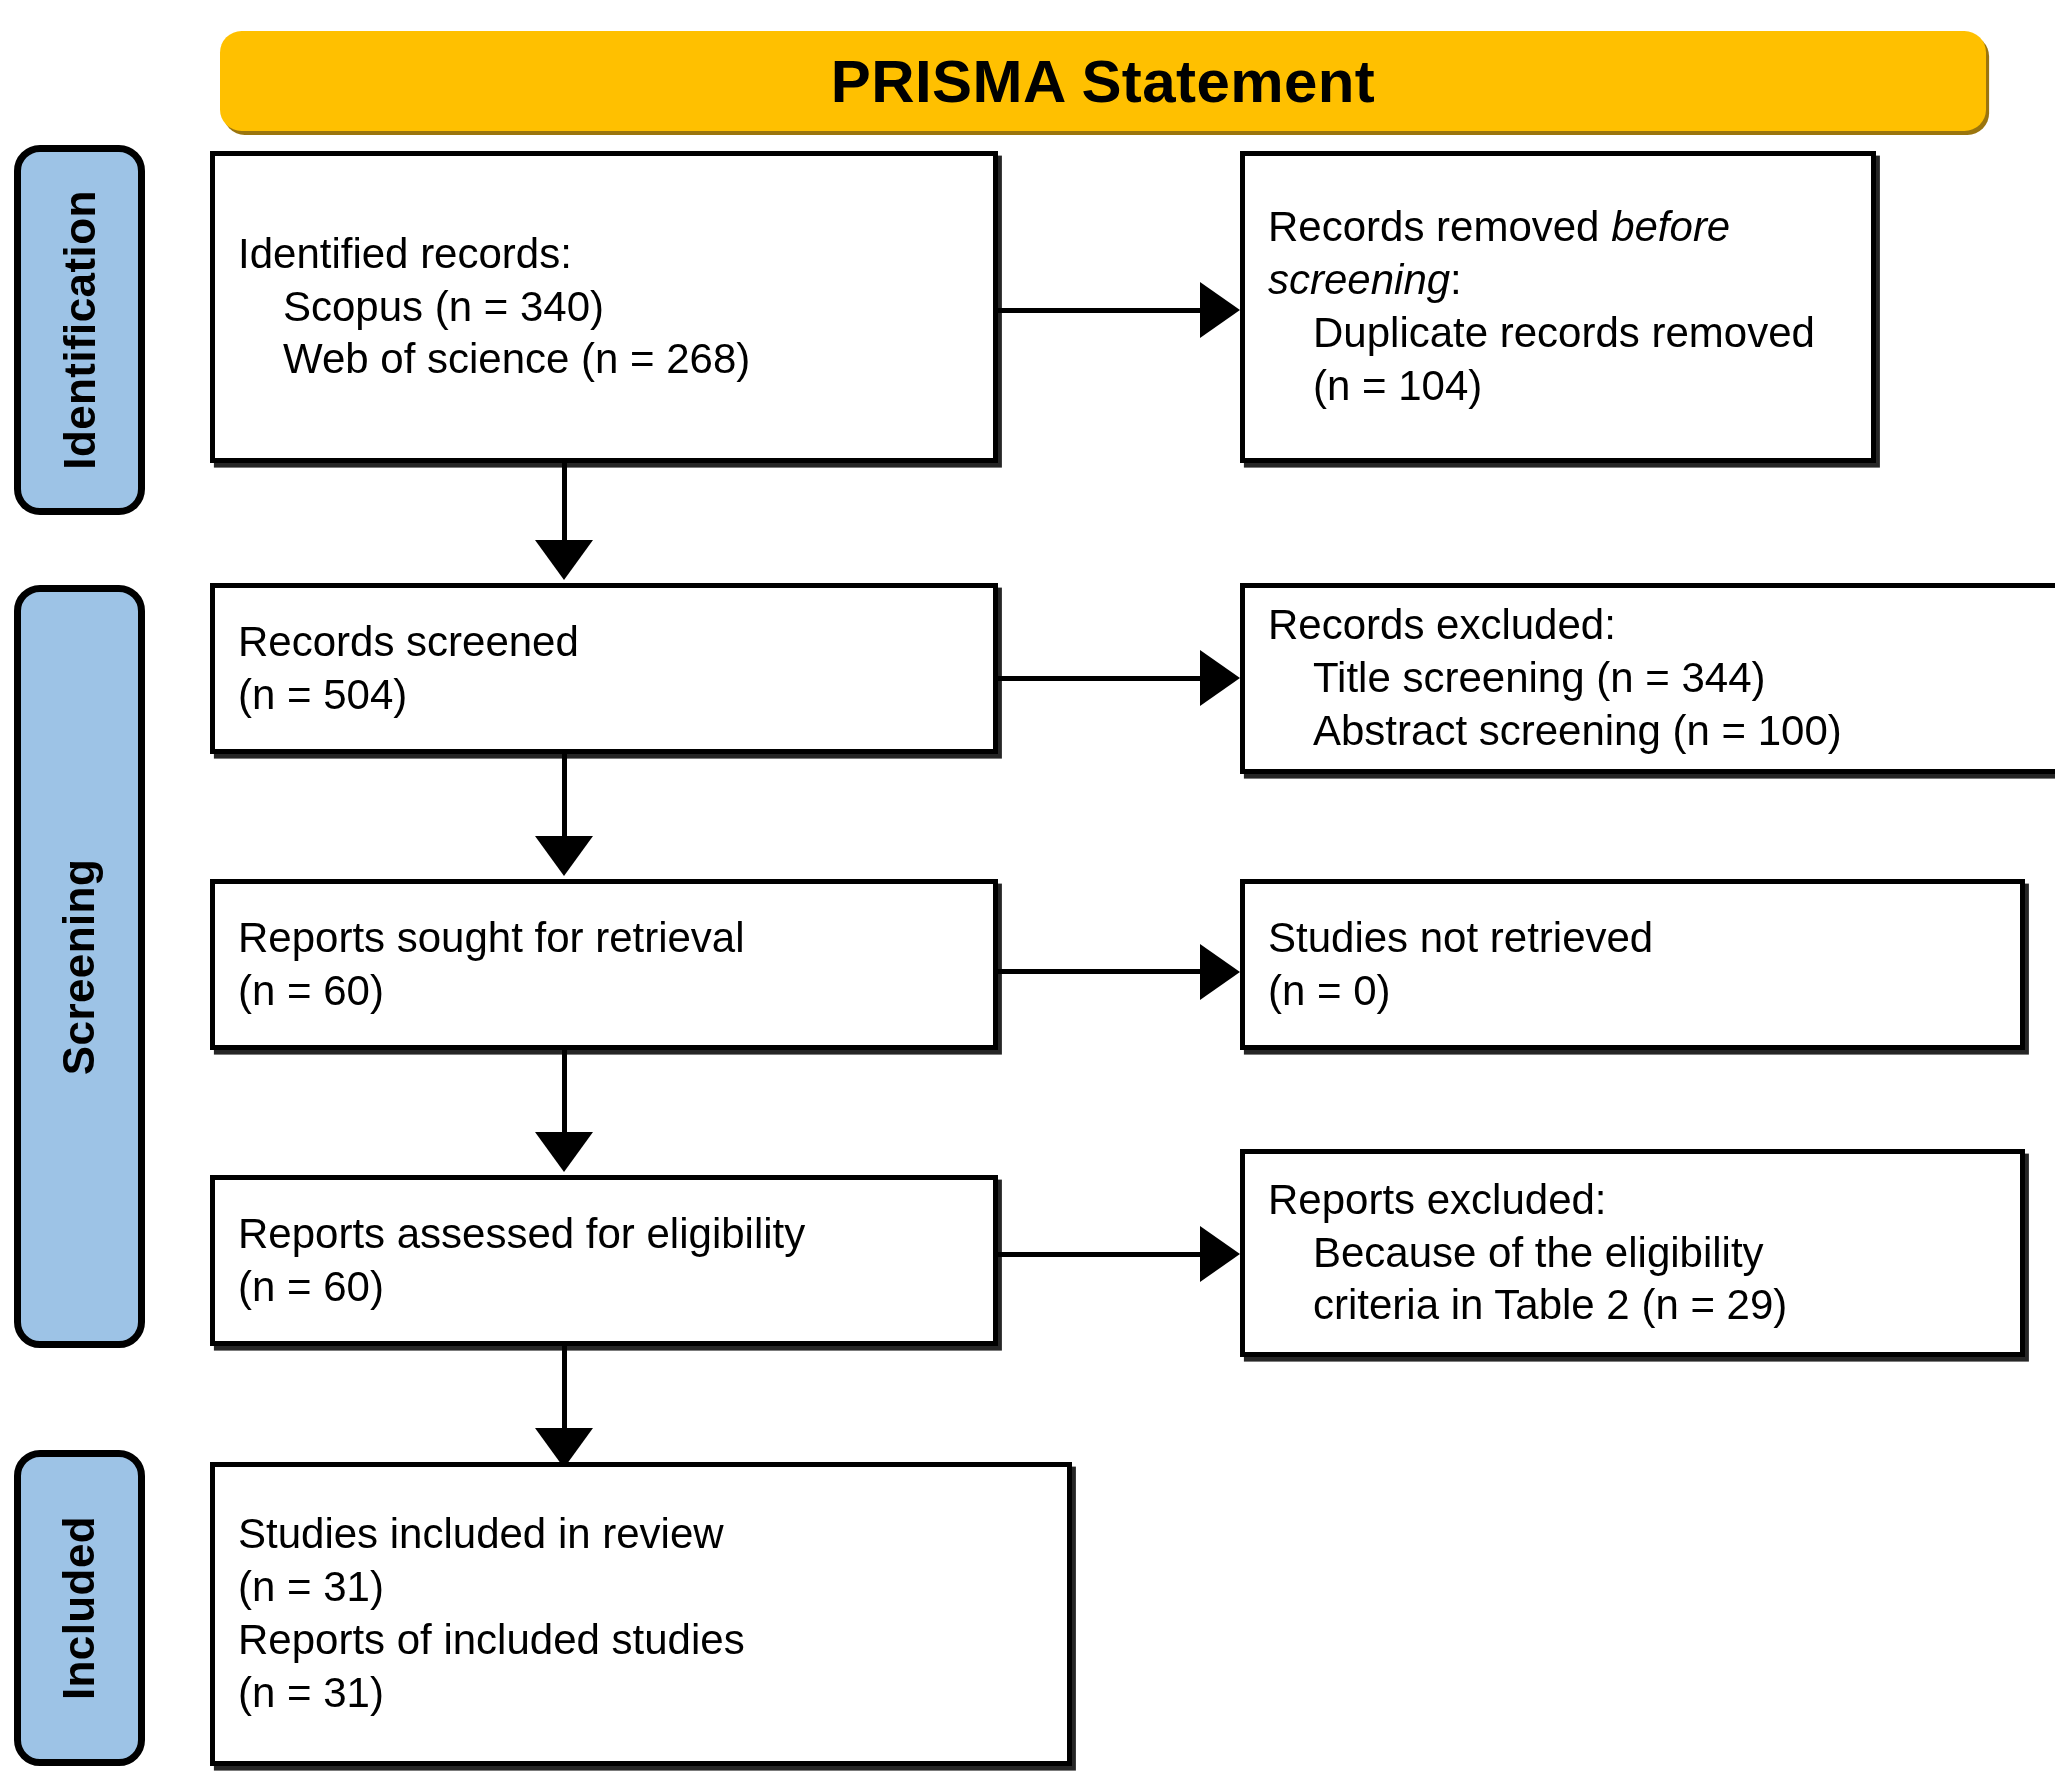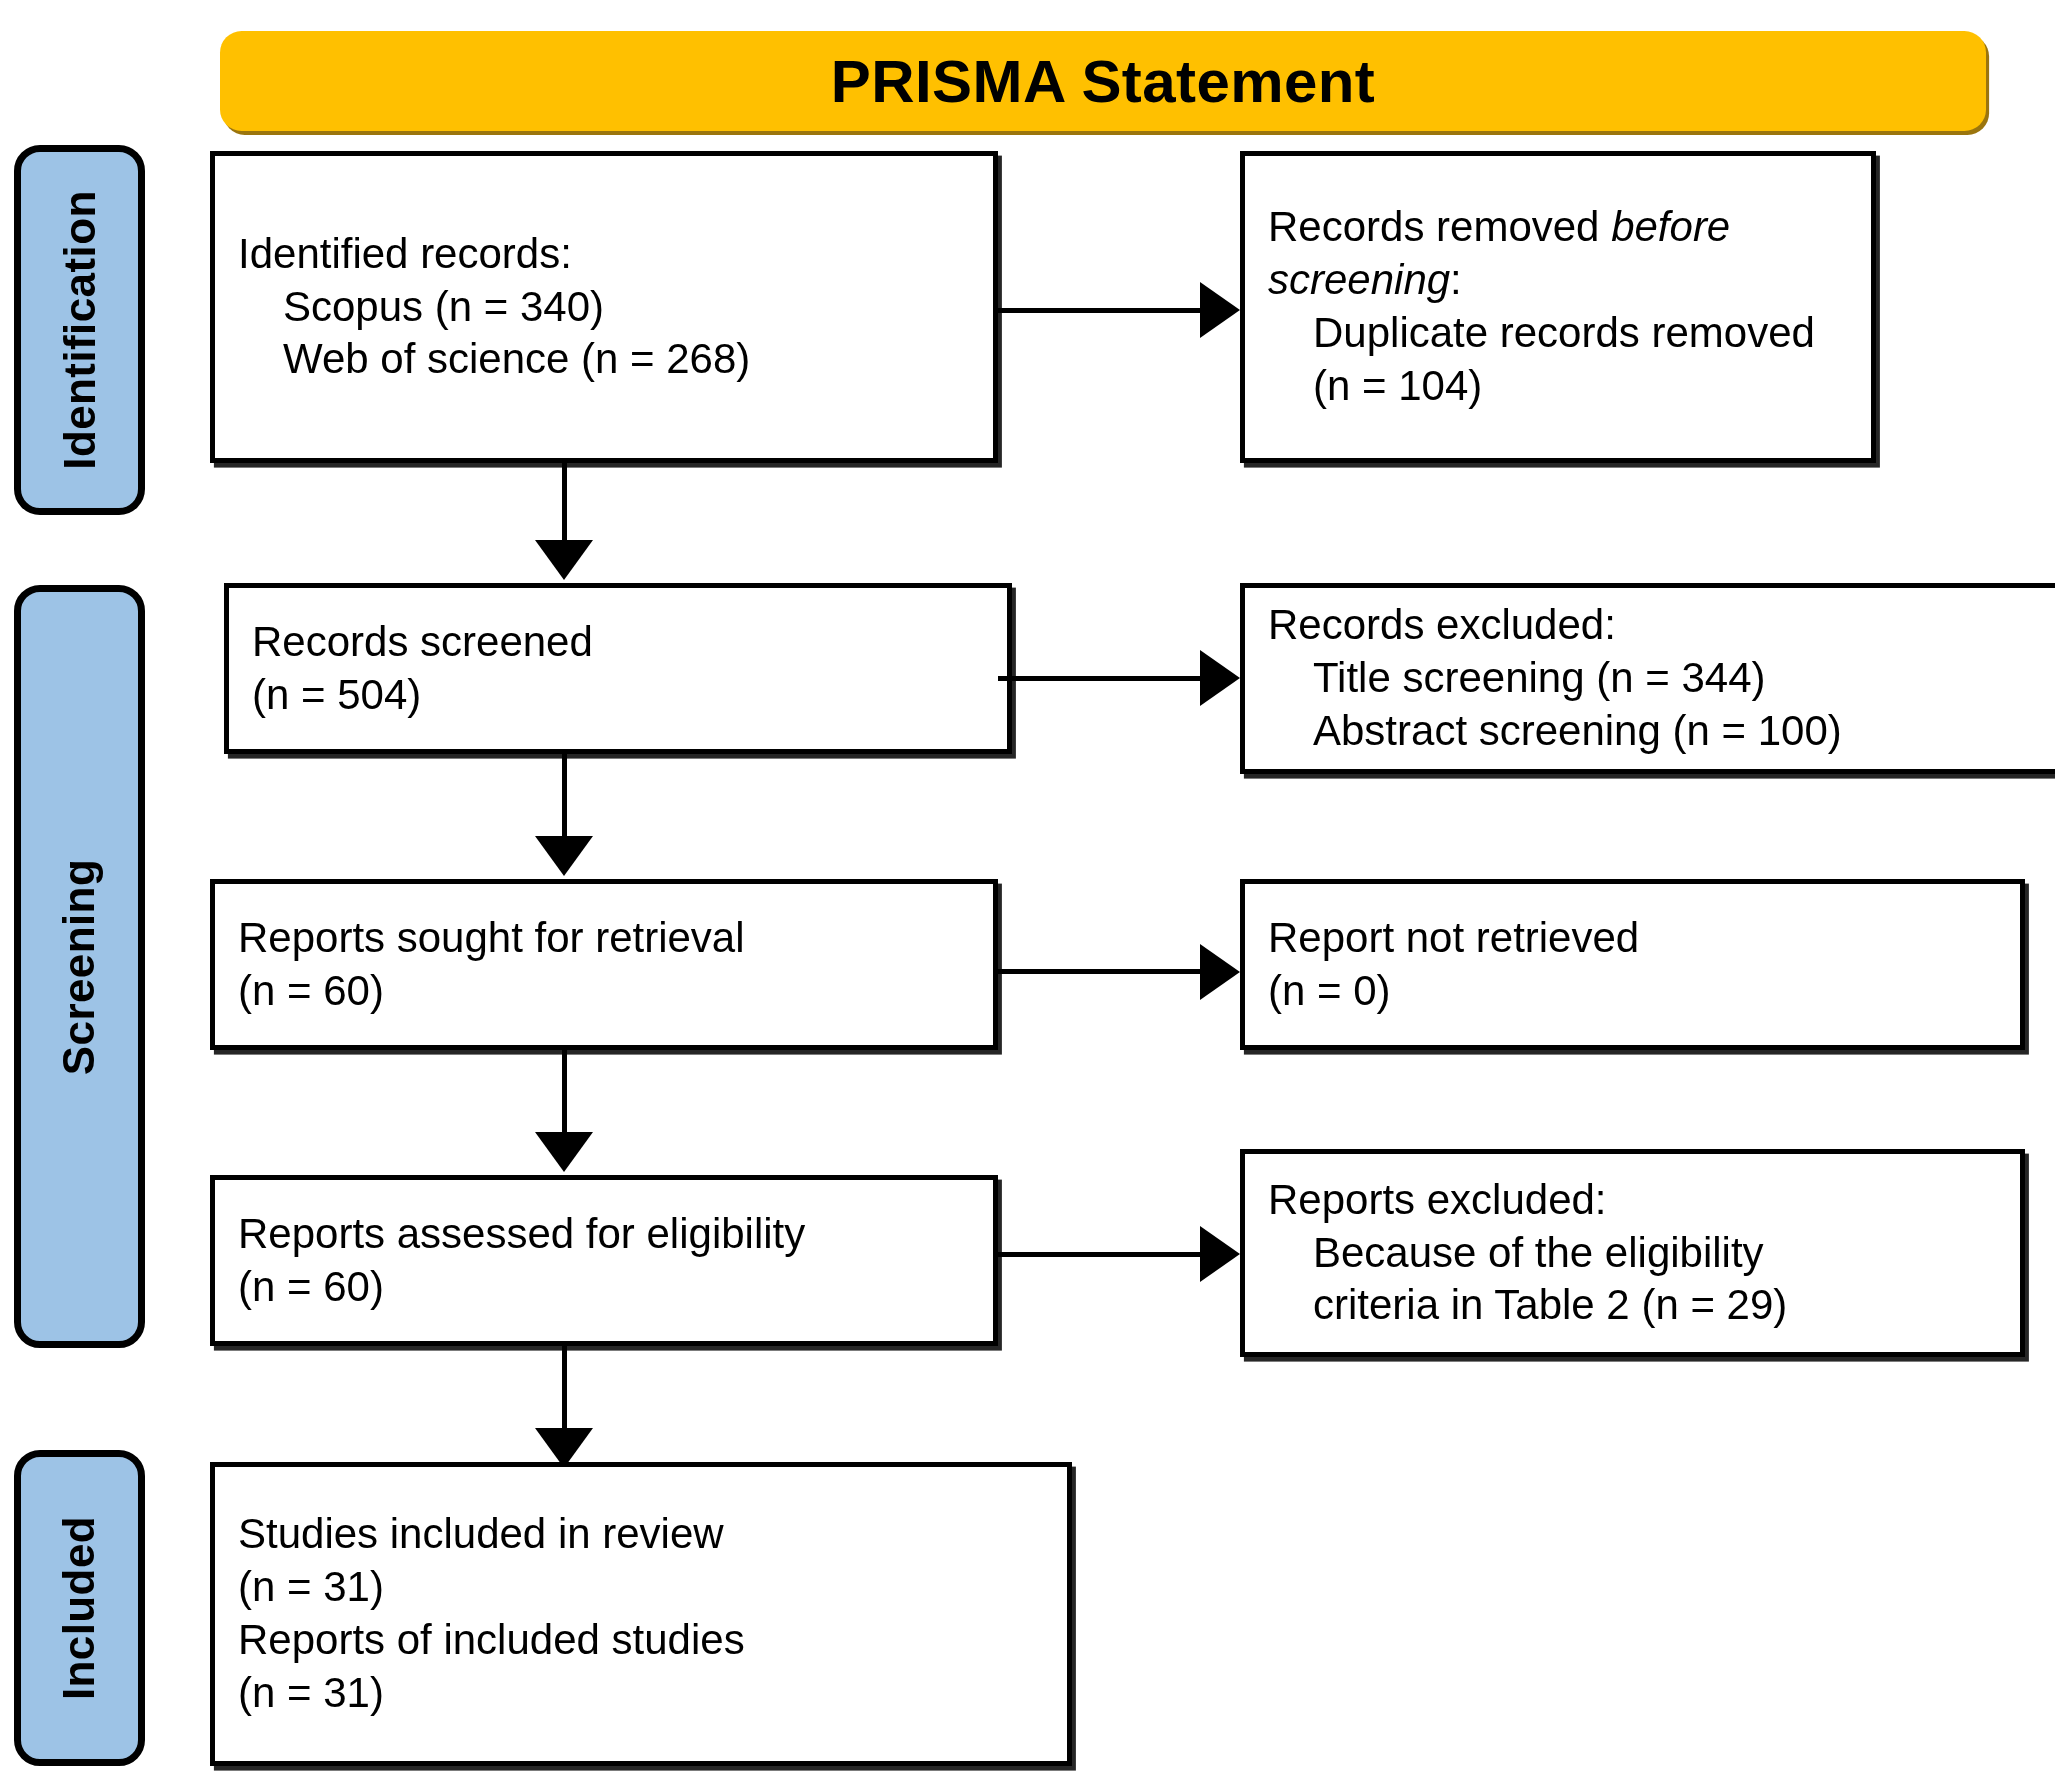--- a/index.html
+++ b/index.html
@@ -155,21 +155,21 @@
       <div class="flow-line indent">(n = 104)</div>
     </div>
   </div>
 
   <div class="h-line" style="left:998px; top:308px; width:205px;"></div>
   <div class="h-arrow-head" style="left:1200px; top:282px;"></div>
 
   <div class="v-line" style="left:562px; top:463px; height:81px;"></div>
   <div class="v-arrow-head" style="left:535px; top:540px;"></div>
 
-  <div class="flow-box" style="left:224px; top:583px; width:788px; height:171px;">
+  <div class="flow-box" style="left:210px; top:583px; width:788px; height:171px;">
     <div class="lines">
       <div class="flow-line">Records screened</div>
       <div class="flow-line">(n = 504)</div>
     </div>
   </div>
 
   <div class="flow-box" style="left:1240px; top:583px; width:912px; height:191px;">
     <div class="lines">
       <div class="flow-line">Records excluded:</div>
       <div class="flow-line indent">Title screening (n = 344)</div>
@@ -185,21 +185,21 @@
 
   <div class="flow-box" style="left:210px; top:879px; width:788px; height:171px;">
     <div class="lines">
       <div class="flow-line">Reports sought for retrieval</div>
       <div class="flow-line">(n = 60)</div>
     </div>
   </div>
 
   <div class="flow-box" style="left:1240px; top:879px; width:785px; height:171px;">
     <div class="lines">
-      <div class="flow-line">Report not retrieved</div>
+      <div class="flow-line">Studies not retrieved</div>
       <div class="flow-line">(n = 0)</div>
     </div>
   </div>
 
   <div class="h-line" style="left:998px; top:969px; width:205px;"></div>
   <div class="h-arrow-head" style="left:1200px; top:944px;"></div>
 
   <div class="v-line" style="left:562px; top:1050px; height:85px;"></div>
   <div class="v-arrow-head" style="left:535px; top:1132px;"></div>
 

